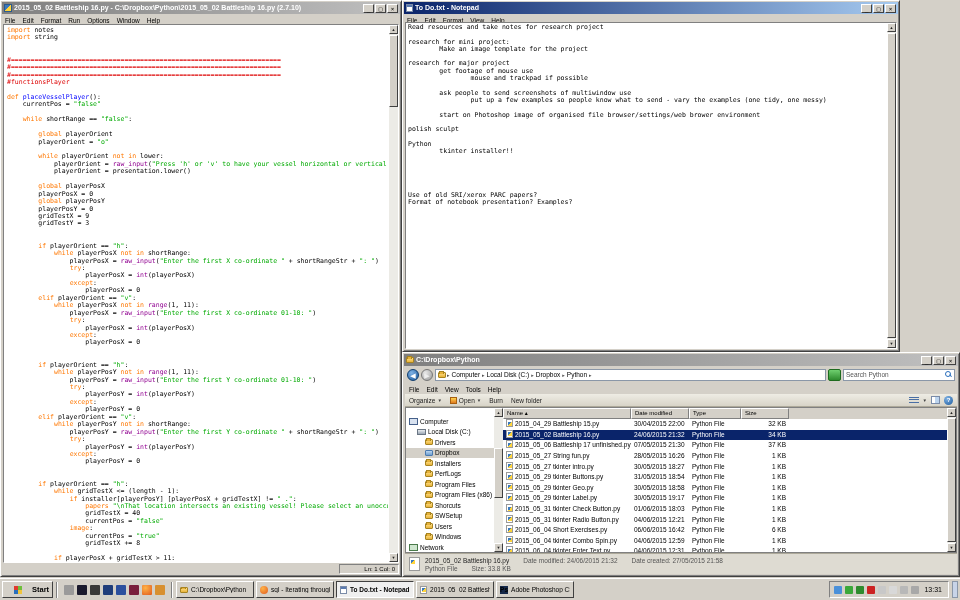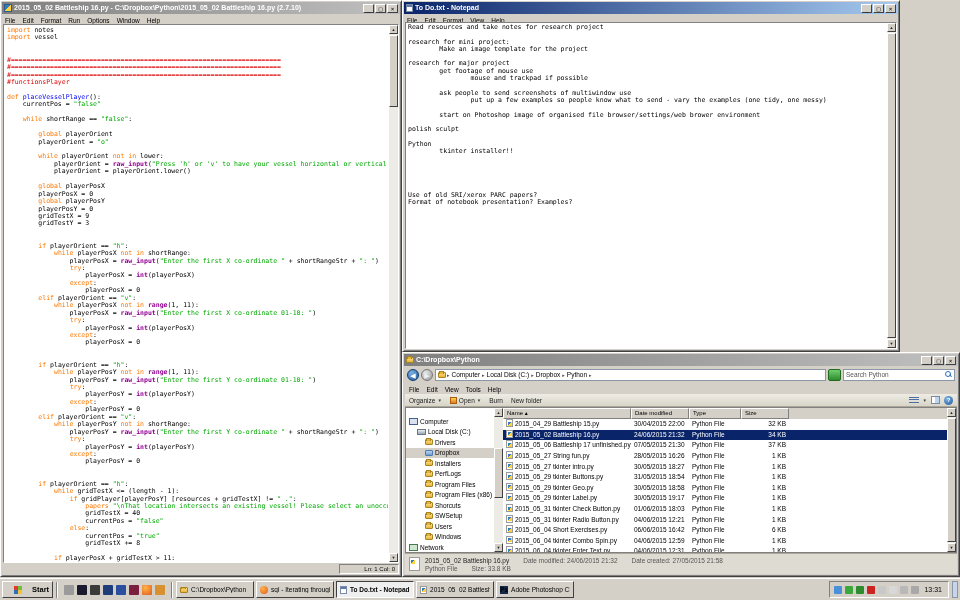--- a/index.html
+++ b/index.html
@@ -31,21 +31,21 @@
     border-color:#ffffff #404040 #404040 #ffffff;}
 
   
   #idle{left:0;top:0;width:402px;height:577px;}
   #idle-editor{position:absolute;left:2px;right:2px;top:23px;bottom:13px;background:#fff;
     border:1px solid;border-color:#808080 #fff #fff #808080;overflow:hidden;}
   #code{position:absolute;left:3px;top:2px;right:10px;bottom:0;overflow:hidden;}
   .code-line{white-space:pre;font-family:"DejaVu Sans Mono","Liberation Mono",monospace;
     font-size:6.5px;line-height:7.45px;height:7.45px;color:#000;}
   .tk-k{color:#ff7700;}.tk-s{color:#00aa00;}.tk-c{color:#dd0000;}
-  .tk-b{color:#900090;font-weight:bold;}.tk-d{color:#0000ff;}.tk-p{color:#000;}
+  .tk-b{color:#900090;}.tk-d{color:#0000ff;}.tk-p{color:#000;}
   #idle-status{position:absolute;left:2px;right:2px;bottom:2px;height:10px;
     display:flex;justify-content:flex-end;}
   #idle-status .cell{font-size:6px;line-height:8px;padding:0 3px;min-width:60px;
     text-align:right;border:1px solid;border-color:#808080 #fff #fff #808080;}
 
   
   #notepad{left:402px;top:0;width:498px;height:352px;}
   #np-area{position:absolute;left:2px;right:2px;top:21px;bottom:2px;background:#fff;
     border:1px solid;border-color:#808080 #fff #fff #808080;overflow:hidden;}
   #np-text{position:absolute;left:2px;top:1px;right:11px;bottom:0;margin:0;
@@ -180,39 +180,39 @@
       <span class="menu-item">Edit</span>
       <span class="menu-item">Format</span>
       <span class="menu-item">Run</span>
       <span class="menu-item">Options</span>
       <span class="menu-item">Window</span>
       <span class="menu-item">Help</span>
     </div>
   <div id="idle-editor">
     <div id="code">
         <div class="code-line"><span class="tk-k">import </span><span class="tk-p">notes</span></div>
-        <div class="code-line"><span class="tk-k">import </span><span class="tk-p">vessel</span></div>
+        <div class="code-line"><span class="tk-k">import </span><span class="tk-p">string</span></div>
         <div class="code-line">&nbsp;</div>
         <div class="code-line">&nbsp;</div>
         <div class="code-line"><span class="tk-c">#=====================================================================</span></div>
         <div class="code-line"><span class="tk-c">#=====================================================================</span></div>
         <div class="code-line"><span class="tk-c">#=====================================================================</span></div>
         <div class="code-line"><span class="tk-c">#functionsPlayer</span></div>
         <div class="code-line">&nbsp;</div>
         <div class="code-line"><span class="tk-k">def </span><span class="tk-d">placeVesselPlayer</span><span class="tk-p">():</span></div>
         <div class="code-line"><span class="tk-p">    currentPos = </span><span class="tk-s">"false"</span></div>
         <div class="code-line">&nbsp;</div>
         <div class="code-line"><span class="tk-p">    </span><span class="tk-k">while</span><span class="tk-p"> shortRange == </span><span class="tk-s">"false"</span><span class="tk-p">:</span></div>
         <div class="code-line">&nbsp;</div>
         <div class="code-line"><span class="tk-p">        </span><span class="tk-k">global</span><span class="tk-p"> playerOrient</span></div>
         <div class="code-line"><span class="tk-p">        playerOrient = </span><span class="tk-s">"o"</span></div>
         <div class="code-line">&nbsp;</div>
         <div class="code-line"><span class="tk-p">        </span><span class="tk-k">while</span><span class="tk-p"> playerOrient </span><span class="tk-k">not</span><span class="tk-p"> </span><span class="tk-k">in</span><span class="tk-p"> lower:</span></div>
         <div class="code-line"><span class="tk-p">            playerOrient = </span><span class="tk-b">raw_input</span><span class="tk-p">(</span><span class="tk-s">"Press 'h' or 'v' to have your vessel horizontal or vertical: "</span></div>
-        <div class="code-line"><span class="tk-p">            playerOrient = playerOrient.lower()</span></div>
+        <div class="code-line"><span class="tk-p">            playerOrient = presentation.lower()</span></div>
         <div class="code-line">&nbsp;</div>
         <div class="code-line"><span class="tk-p">        </span><span class="tk-k">global</span><span class="tk-p"> playerPosX</span></div>
         <div class="code-line"><span class="tk-p">        playerPosX = 0</span></div>
         <div class="code-line"><span class="tk-p">        </span><span class="tk-k">global</span><span class="tk-p"> playerPosY</span></div>
         <div class="code-line"><span class="tk-p">        playerPosY = 0</span></div>
         <div class="code-line"><span class="tk-p">        gridTestX = 9</span></div>
         <div class="code-line"><span class="tk-p">        gridTestY = 3</span></div>
         <div class="code-line">&nbsp;</div>
         <div class="code-line">&nbsp;</div>
         <div class="code-line"><span class="tk-p">        </span><span class="tk-k">if</span><span class="tk-p"> playerOrient == </span><span class="tk-s">"h"</span><span class="tk-p">:</span></div>
@@ -242,25 +242,25 @@
         <div class="code-line"><span class="tk-p">            </span><span class="tk-k">while</span><span class="tk-p"> playerPosY </span><span class="tk-k">not</span><span class="tk-p"> </span><span class="tk-k">in</span><span class="tk-p"> shortRange:</span></div>
         <div class="code-line"><span class="tk-p">                playerPosY = </span><span class="tk-b">raw_input</span><span class="tk-p">(</span><span class="tk-s">"Enter the first Y co-ordinate "</span><span class="tk-p"> + shortRangeStr + </span><span class="tk-s">": "</span><span class="tk-p">)</span></div>
         <div class="code-line"><span class="tk-p">                </span><span class="tk-k">try</span><span class="tk-p">:</span></div>
         <div class="code-line"><span class="tk-p">                    playerPosY = </span><span class="tk-b">int</span><span class="tk-p">(playerPosY)</span></div>
         <div class="code-line"><span class="tk-p">                </span><span class="tk-k">except</span><span class="tk-p">:</span></div>
         <div class="code-line"><span class="tk-p">                    playerPosY = 0</span></div>
         <div class="code-line">&nbsp;</div>
         <div class="code-line">&nbsp;</div>
         <div class="code-line"><span class="tk-p">        </span><span class="tk-k">if</span><span class="tk-p"> playerOrient == </span><span class="tk-s">"h"</span><span class="tk-p">:</span></div>
         <div class="code-line"><span class="tk-p">            </span><span class="tk-k">while</span><span class="tk-p"> gridTestX &lt;= (length - 1):</span></div>
-        <div class="code-line"><span class="tk-p">                </span><span class="tk-k">if</span><span class="tk-p"> gridPlayer[playerPosY] [resources + gridTestX] != </span><span class="tk-s">" ."</span><span class="tk-p">:</span></div>
+        <div class="code-line"><span class="tk-p">                </span><span class="tk-k">if</span><span class="tk-p"> installer[playerPosY] [playerPosX + gridTestX] != </span><span class="tk-s">" ."</span><span class="tk-p">:</span></div>
         <div class="code-line"><span class="tk-p">                    </span><span class="tk-k">papers</span><span class="tk-p"> </span><span class="tk-s">"\nThat location intersects an existing vessel! Please select an unoccupied location."</span></div>
         <div class="code-line"><span class="tk-p">                    gridTestX = 40</span></div>
         <div class="code-line"><span class="tk-p">                    currentPos = </span><span class="tk-s">"false"</span></div>
-        <div class="code-line"><span class="tk-p">                </span><span class="tk-k">else</span><span class="tk-p">:</span></div>
+        <div class="code-line"><span class="tk-p">                </span><span class="tk-k">image</span><span class="tk-p">:</span></div>
         <div class="code-line"><span class="tk-p">                    currentPos = </span><span class="tk-s">"true"</span></div>
         <div class="code-line"><span class="tk-p">                    gridTestX += 8</span></div>
         <div class="code-line">&nbsp;</div>
         <div class="code-line"><span class="tk-p">            </span><span class="tk-k">if</span><span class="tk-p"> playerPosX + gridTestX &gt; 11:</span></div>
       </div>
     <div class="vscroll">
       <div class="sb-arrow" style="top:0">▲</div>
       <div class="sb-thumb" style="top:10px;height:72px"></div>
       <div class="sb-arrow" style="bottom:0">▼</div>
     </div>

